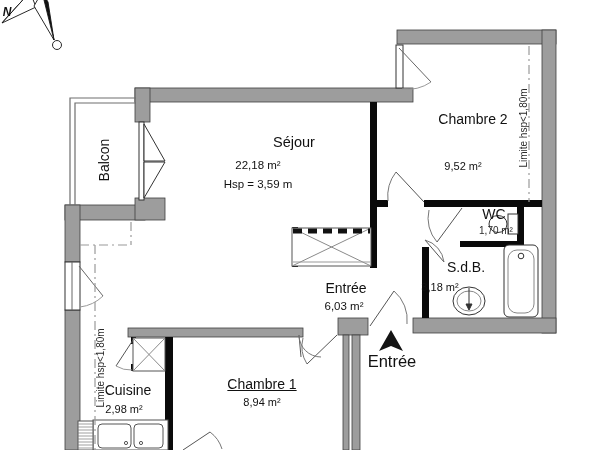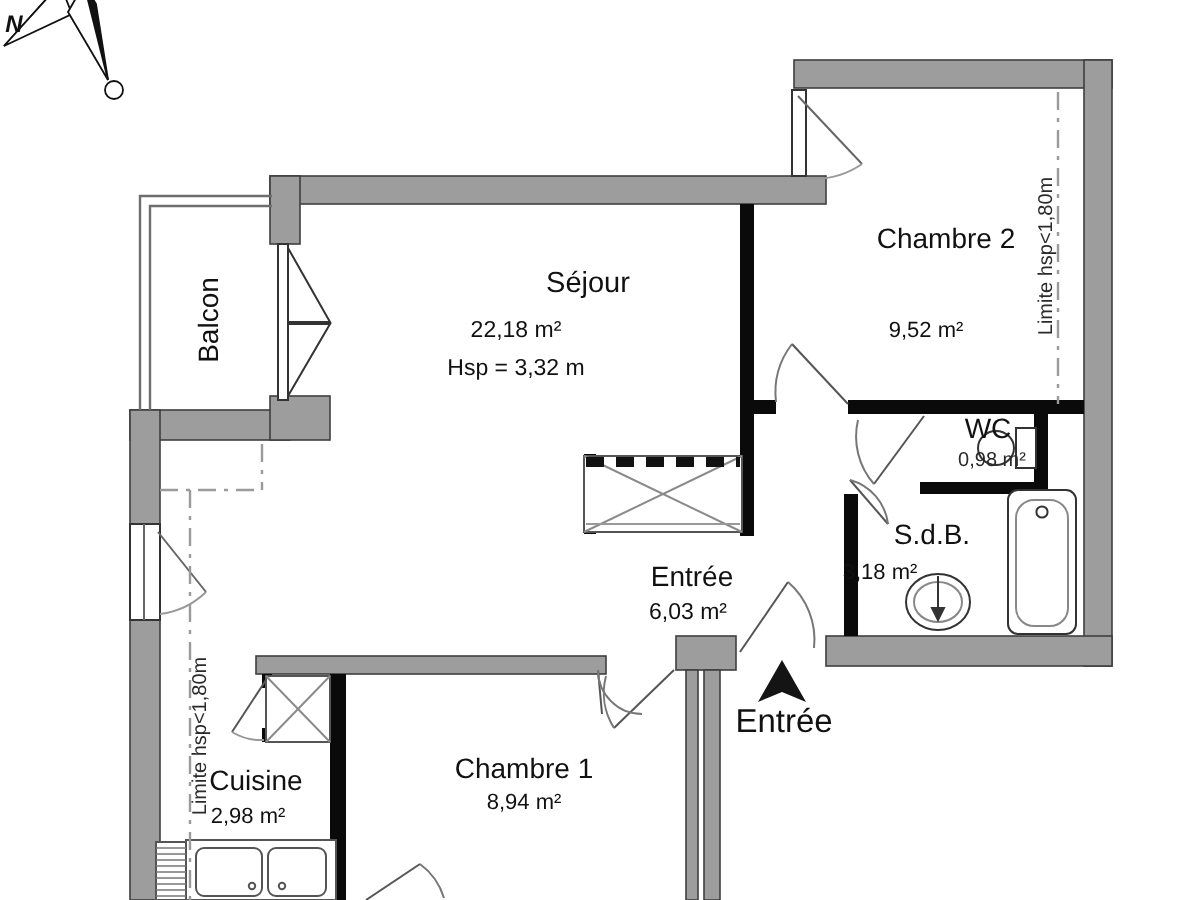--- a/index.html
+++ b/index.html
@@ -168,35 +168,35 @@
     </g>
 
     <polygon points="391,330 379,351 391,346 403,351" fill="#141414"></polygon>
   </svg>
 
   <div class="lbl north" style="left:7px;top:12px;">N</div>
   <div class="lbl rot room" style="left:104px;top:160px;">Balcon</div>
 
   <div class="lbl room-lg" style="left:258px;top:142px;margin-left:36px;">Séjour</div>
   <div class="lbl area-lg" style="left:258px;top:166px;text-align:right;">22,18 m²</div>
-  <div class="lbl area-lg" style="left:258px;top:185px;">Hsp = 3,32 m</div>
+  <div class="lbl area-lg" style="left:258px;top:185px;">Hsp = 3,59 m</div>
 
   <div class="lbl room" style="left:462px;top:119px;margin-left:11px;">Chambre 2</div>
   <div class="lbl area" style="left:463px;top:141px;margin-top:25px;">9,52 m²</div>
 
   <div class="lbl room" style="left:494px;top:214px;">WC</div>
-  <div class="lbl small" style="left:496px;top:231px;">0,98 m²</div>
+  <div class="lbl small" style="left:496px;top:231px;">1,70 m²</div>
 
   <div class="lbl room" style="left:466px;top:267px;">S.d.B.</div>
   <div class="lbl area" style="left:440px;top:287px;">3,18 m²</div>
 
   <div class="lbl room" style="left:346px;top:288px;">Entrée</div>
   <div class="lbl area-lg" style="left:344px;top:307px;">6,03 m²</div>
 
-  <div class="lbl room" style="left:262px;top:384px;">Chambre 1</div>
+  <div class="lbl room" style="left:262px;top:384px;text-decoration:underline;">Chambre 1</div>
   <div class="lbl area" style="left:262px;top:402px;">8,94 m²</div>
 
   <div class="lbl room" style="left:128px;top:390px;">Cuisine</div>
   <div class="lbl area" style="left:124px;top:409px;">2,98 m²</div>
 
   <div class="lbl entrance" style="left:392px;top:361px;">Entrée</div>
 
   <div class="lbl rot small" style="left:101px;top:368px;">Limite hsp&lt;1,80m</div>
   <div class="lbl rot small" style="left:524px;top:128px;">Limite hsp&lt;1,80m</div>
 

